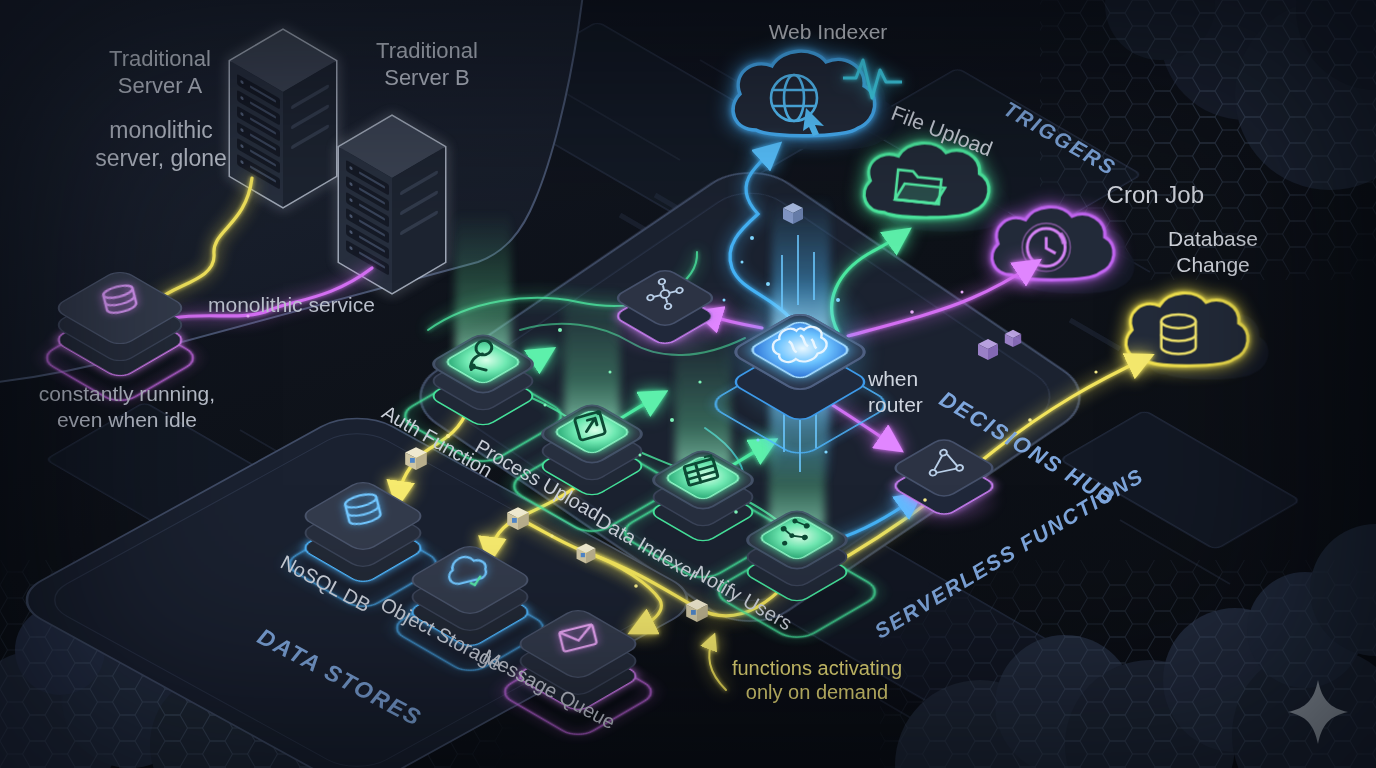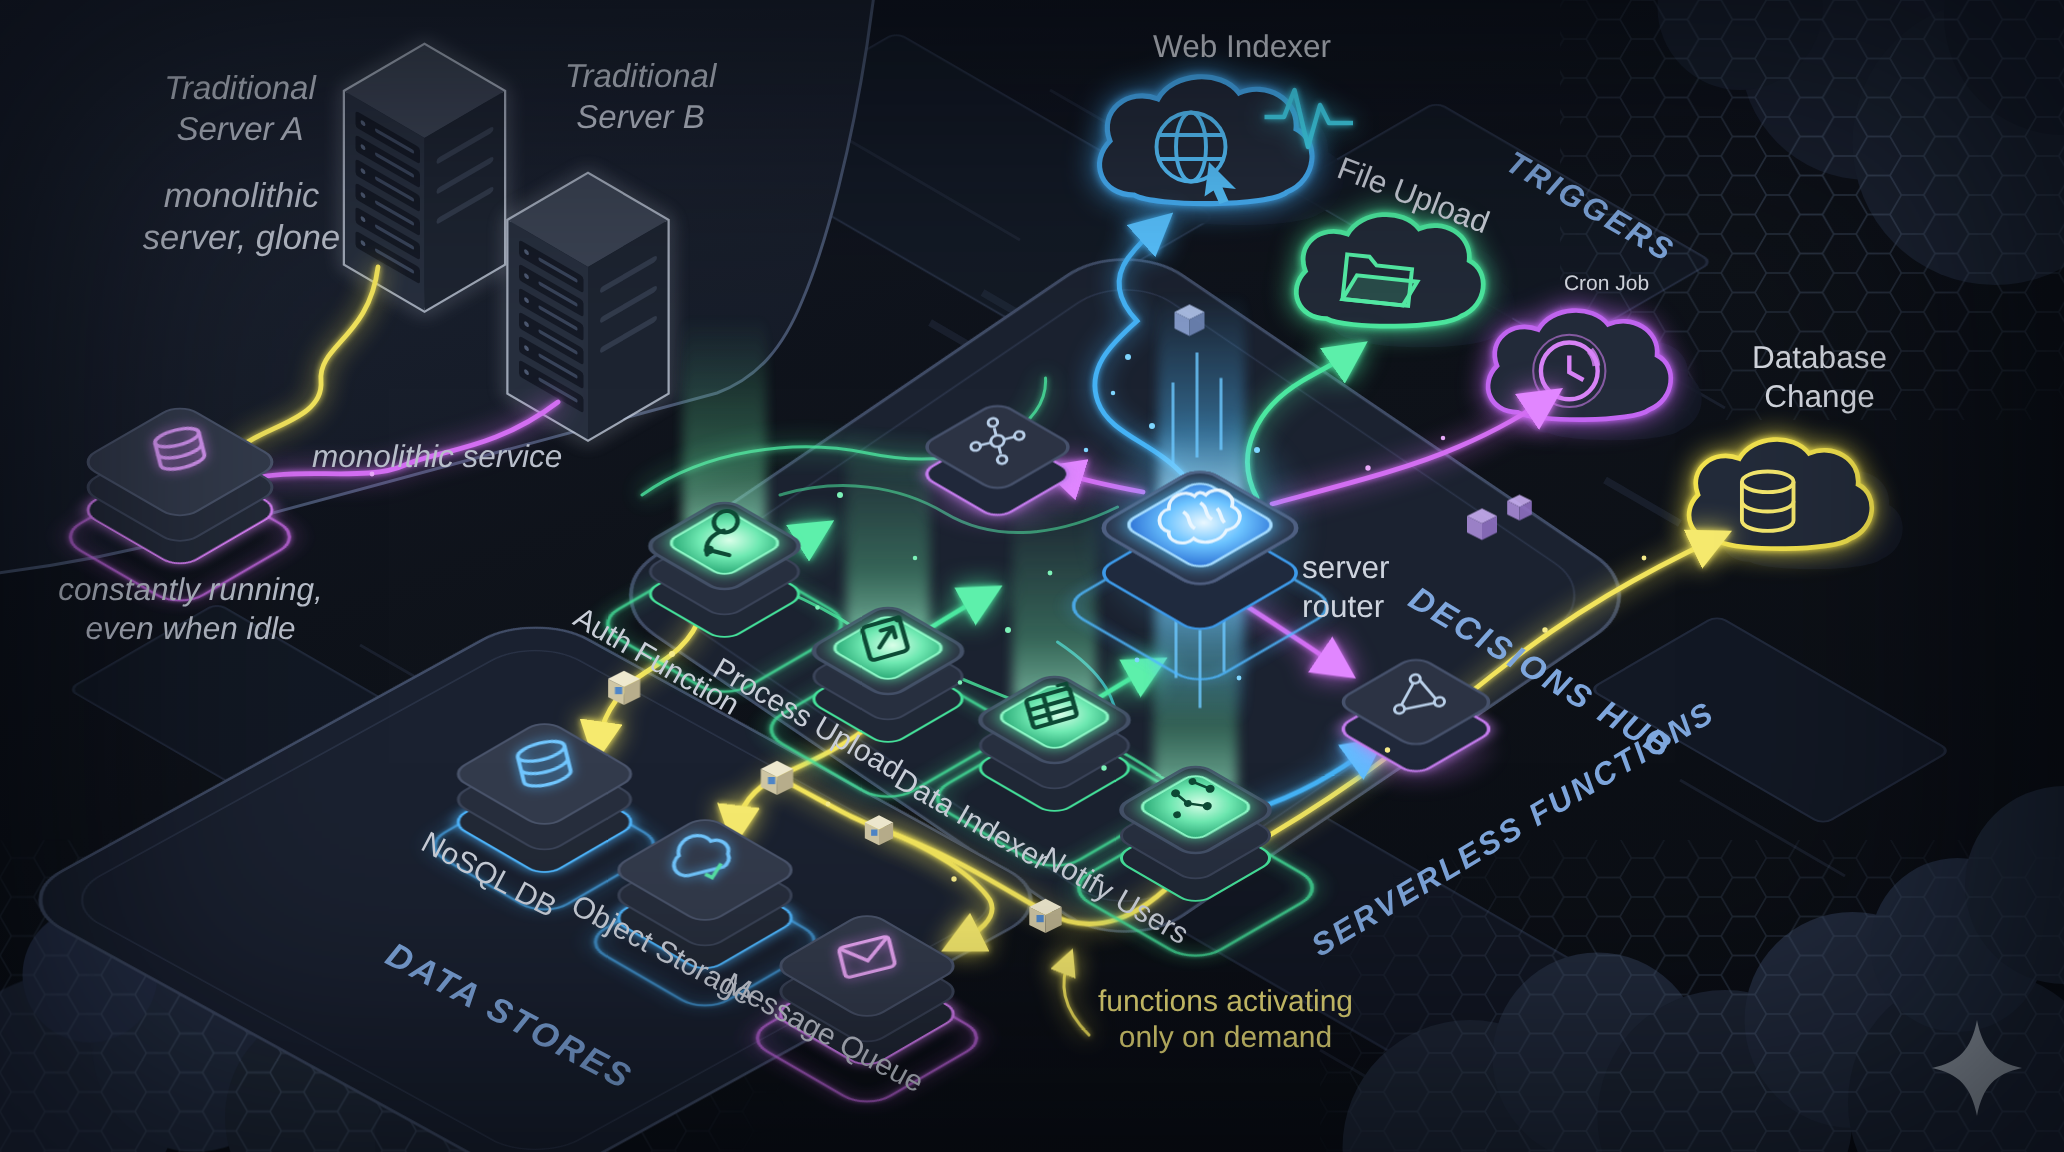--- a/index.html
+++ b/index.html
@@ -6,21 +6,21 @@
   .stage{position:relative;width:1376px;height:768px;overflow:hidden;
          background:linear-gradient(160deg,#131826 0%,#0e1219 45%,#0a0d13 100%);
          font-family:"Liberation Sans",sans-serif;}
   .stage svg{position:absolute;left:0;top:0;}
   .t{position:absolute;white-space:pre-line;color:#c6ccd6;line-height:1.22;}
   .tc{text-align:center;}
   .rot{transform-origin:0 0;}
   .sec{font-weight:bold;font-style:italic;color:#7ea6dc;letter-spacing:2px;}
   .note-y{color:#e9dd78;}
   .lbl{color:#c9ced8;}
-  .dim{color:#b9bfcb;font-style:italic;}
+  .dim{color:#b9bfcb;}
   .vignette{position:absolute;inset:0;pointer-events:none;
             box-shadow:inset 0 0 190px 55px rgba(2,4,8,.62);}
   .cable{fill:none;stroke-width:3.2;stroke-linecap:round;}
   .thin{stroke-width:2;}
   .cY{stroke:#f2e45c}.cG{stroke:#4be8a0}.cB{stroke:#45b2f5}.cM{stroke:#d36ef2}.cC{stroke:#41d8f0}
   .glY{filter:drop-shadow(0 0 2px #f2e45c) drop-shadow(0 0 8px rgba(242,228,92,.75));}
   .glG{filter:drop-shadow(0 0 2px #4be8a0) drop-shadow(0 0 8px rgba(75,232,160,.75));}
   .glB{filter:drop-shadow(0 0 2px #45b2f5) drop-shadow(0 0 8px rgba(69,178,245,.75));}
   .glM{filter:drop-shadow(0 0 2px #d36ef2) drop-shadow(0 0 8px rgba(211,110,242,.75));}
   .glC{filter:drop-shadow(0 0 2px #41d8f0) drop-shadow(0 0 8px rgba(65,216,240,.7));}
@@ -624,25 +624,25 @@
 Server B</div>
 <div class="t tc dim" style="left:76px;top:116px;width:170px;font-size:23px;text-align:center;">monolithic
 server, glone</div>
 <div class="t tc dim" style="left:20px;top:381px;width:214px;font-size:21px;">constantly running,
 even when idle</div>
 <div class="t dim" style="left:208px;top:292px;font-size:21px;">monolithic service</div>
 
 <div class="t tc lbl" style="left:758px;top:19px;width:140px;font-size:21px;color:#d8dce4;">Web Indexer</div>
 <div class="t lbl rot" style="left:897px;top:100px;font-size:21px;transform:rotate(21deg);">File Upload</div>
 <div class="t sec rot" style="left:1012px;top:96px;font-size:21px;transform:rotate(30deg);">TRIGGERS</div>
-<div class="t tc lbl" style="left:1021px;top:180px;width:100px;font-size:14px;color:#d4d8e0;">Cron Job</div>
+<div class="t tc lbl" style="left:1104px;top:180px;width:100px;font-size:24px;color:#d4d8e0;text-align:right;">Cron Job</div>
 <div class="t tc lbl" style="left:1156px;top:226px;width:114px;font-size:21px;color:#d4d8e0;">Database
 Change</div>
 
-<div class="t" style="left:868px;top:366px;font-size:21px;color:#ced4de;">server
+<div class="t" style="left:868px;top:366px;font-size:21px;color:#ced4de;">when
 router</div>
 <div class="t sec rot" style="left:948px;top:386px;font-size:22px;transform:rotate(31deg);">DECISIONS HUB</div>
 
 <div class="t lbl rot" style="left:390px;top:400px;font-size:20px;transform:rotate(30deg);">Auth Function</div>
 <div class="t lbl rot" style="left:483px;top:434px;font-size:20px;transform:rotate(30deg);">Process Upload</div>
 <div class="t lbl rot" style="left:604px;top:508px;font-size:20px;transform:rotate(30deg);">Data Indexer</div>
 <div class="t lbl rot" style="left:702px;top:560px;font-size:20px;transform:rotate(30deg);">Notify Users</div>
 <div class="t sec rot" style="left:870px;top:622px;font-size:21px;transform:rotate(-31deg);">SERVERLESS FUNCTIONS</div>
 <div class="t tc note-y" style="left:710px;top:656px;width:214px;font-size:20px;">functions activating
 only on demand</div>

